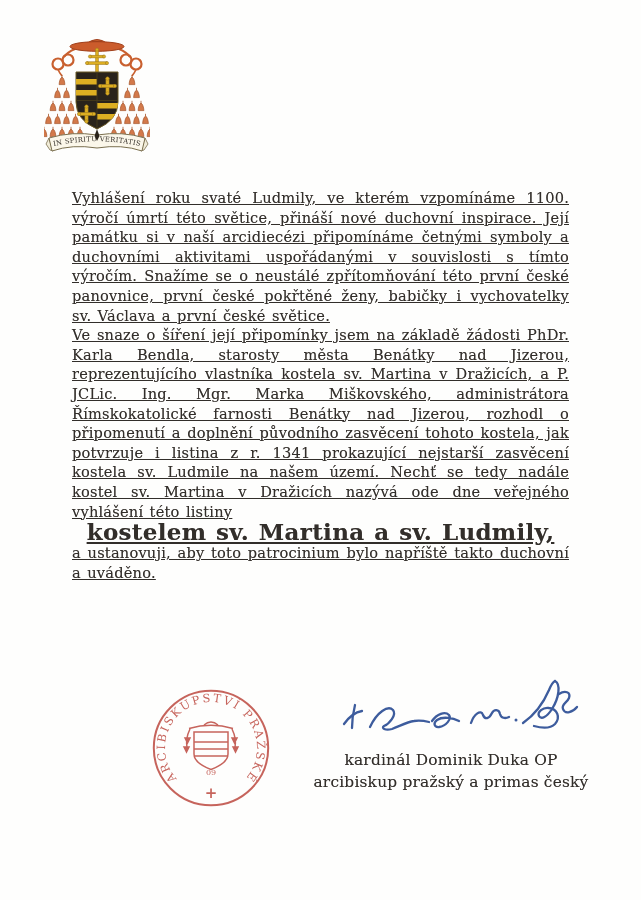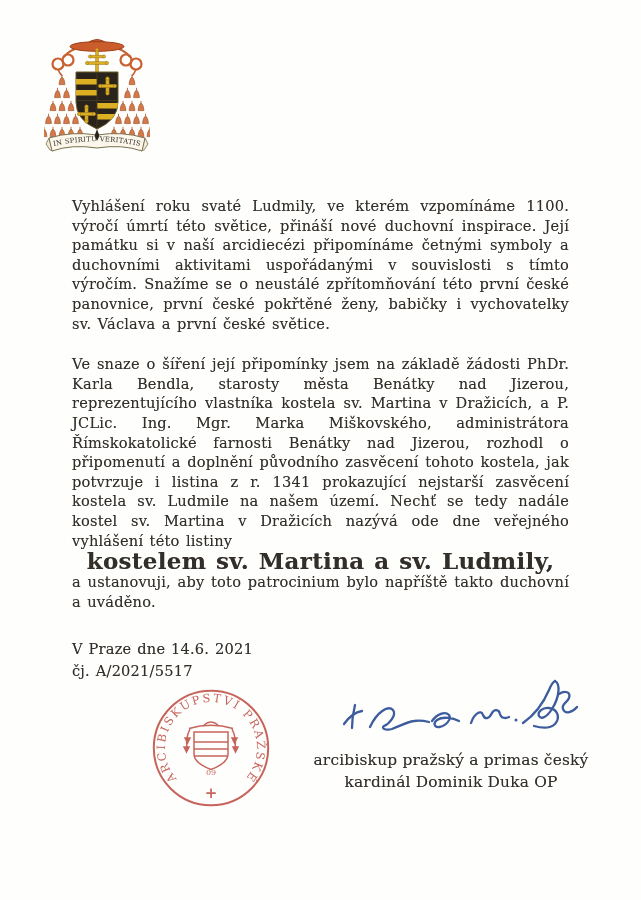--- a/index.html
+++ b/index.html
@@ -4,27 +4,28 @@
 <style>
   html,body{margin:0;padding:0;background:#9a9a9a;}
   .page{
     position:relative;width:641px;height:900px;margin:0 auto;
     background:#fefefd;overflow:hidden;
     font-family:"DejaVu Serif","Liberation Serif",serif;
     color:#322e2a;
   }
   .crest{position:absolute;left:44px;top:32px;width:106px;height:128px;}
   .letter{
-    position:absolute;left:72px;top:196px;width:497px;
+    position:absolute;left:72px;top:188px;width:497px;
     font-size:14.6px;line-height:19.6px;text-align:justify;
     letter-spacing:.2px;word-spacing:1.5px;
     text-shadow:0 0 .4px rgba(60,54,48,.45);
+    text-decoration:underline;
   }
   .letter p{margin:0;}
-  .letter .p2{margin-top:21px;}
+  .letter .p2{margin-top:0;}
   .proclamation{
     margin-top:11px;text-align:center;font-weight:bold;
     font-size:23px;line-height:22px;letter-spacing:.3px;
   }
   .closing{margin-top:25px;}
   .dateblock{margin-top:27px;text-align:left;word-spacing:1px;}
   .dateblock div{line-height:22px;}
   .stamp{position:absolute;left:149px;top:686px;width:124px;height:124px;opacity:.88;}
   .signature{position:absolute;left:333px;top:676px;width:258px;height:76px;}
   .signblock{
@@ -127,24 +128,20 @@
         <textPath href="#mottoP" startOffset="50%" text-anchor="middle">IN SPIRITU VERITATIS</textPath>
       </text>
     </g>
   </svg>
 
   <div class="letter">
     <p class="p1">Vyhlášení roku svaté Ludmily, ve kterém vzpomínáme 1100. výročí úmrtí této světice, přináší nové duchovní inspirace. Její památku si v naší arcidiecézi připomínáme četnými symboly a duchovními aktivitami uspořádanými v souvislosti s tímto výročím. Snažíme se o neustálé zpřítomňování této první české panovnice, první české pokřtěné ženy, babičky i vychovatelky sv. Václava a první české světice.</p>
     <p class="p2">Ve snaze o šíření její připomínky jsem na základě žádosti PhDr. Karla Bendla, starosty města Benátky nad Jizerou, reprezentujícího vlastníka kostela sv. Martina v Dražicích, a P. JCLic. Ing. Mgr. Marka Miškovského, administrátora Římskokatolické farnosti Benátky nad Jizerou, rozhodl o připomenutí a doplnění původního zasvěcení tohoto kostela, jak potvrzuje i listina z r. 1341 prokazující nejstarší zasvěcení kostela sv. Ludmile na našem území. Nechť se tedy nadále kostel sv. Martina v Dražicích nazývá ode dne veřejného vyhlášení této listiny</p>
     <p class="proclamation">kostelem sv. Martina a sv. Ludmily,</p>
     <p class="closing">a ustanovuji, aby toto patrocinium bylo napříště takto duchovní a uváděno.</p>
-    <div class="dateblock">
-      <div>V Praze dne 14.6. 2021</div>
-      <div>čj. A/2021/5517</div>
-    </div>
   </div>
 
   <svg class="stamp" viewBox="-62 -62 124 124">
     <g stroke="#bf4f46" fill="none" stroke-width="1.5">
       <circle r="57.2" stroke-width="2"></circle>
 
       <g>
         <path d="M-17,-16 H17 V6 Q17,15 0,21.5 Q-17,15 -17,6 Z"></path>
         <line x1="-17" y1="-6" x2="17" y2="-6"></line>
         <line x1="-17" y1="1" x2="17" y2="1"></line>
@@ -176,17 +173,17 @@
       <path d="M99,45 C104,38 112,35 116,39 C119,43 113,50 106,51 C101,51.5 100,47 104,44 C110,40 120,42 126,45"></path>
       <path d="M138,47 C141,38 148,33 150,39 C152,44 156,43 159,37 C161,33 166,33 167,38 C168,42 172,43 176,41"></path>
       <circle cx="183" cy="44" r="1.5" fill="#3d5c9d" stroke="none"></circle>
       <path d="M190,47 C200,40 210,28 216,14 C218,9 220,6 222,5"></path>
       <path d="M222,5 C228,8 226,22 219,33 C214,41 208,44 206,40 C204,36 210,31 216,32 C224,33 228,41 222,48 C217,53 208,52 201,50"></path>
       <path d="M226,18 C232,14 238,16 236,22 C234,27 228,28 230,33 C232,39 240,36 244,31"></path>
     </g>
   </svg>
 
   <div class="signblock">
+    <div>kardinál Dominik Duka OP</div>
     <div>arcibiskup pražský a primas český</div>
-    <div>kardinál Dominik Duka OP</div>
   </div>
 
 </div>
 
 </body></html>

